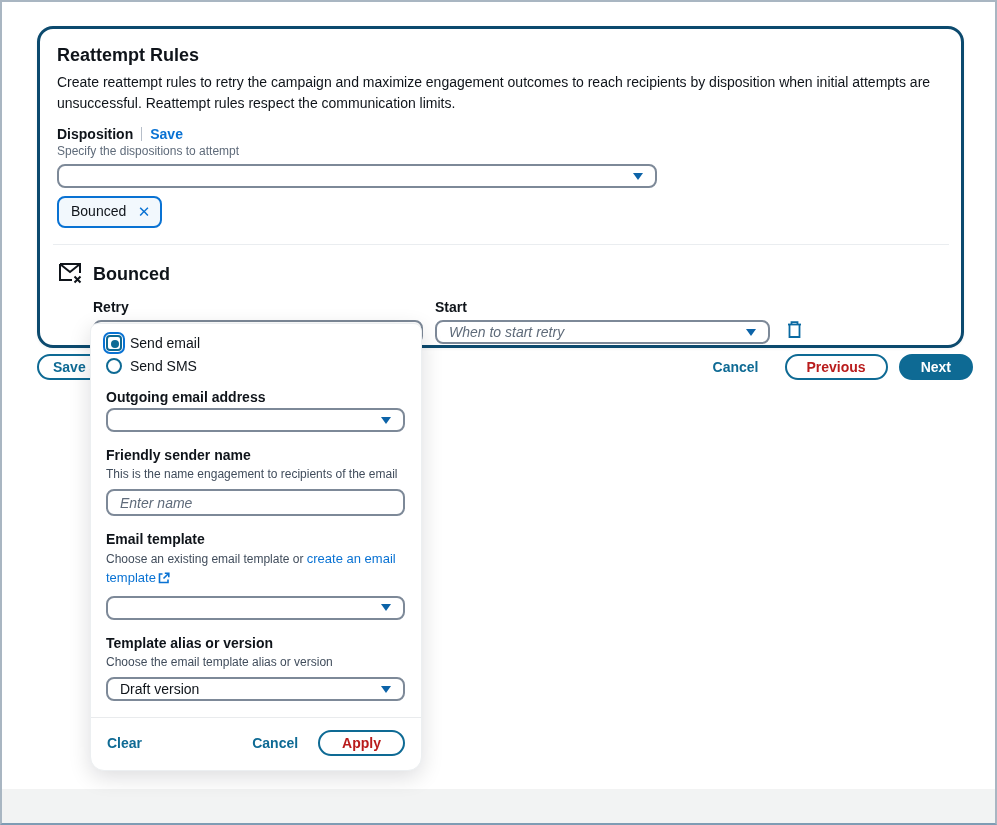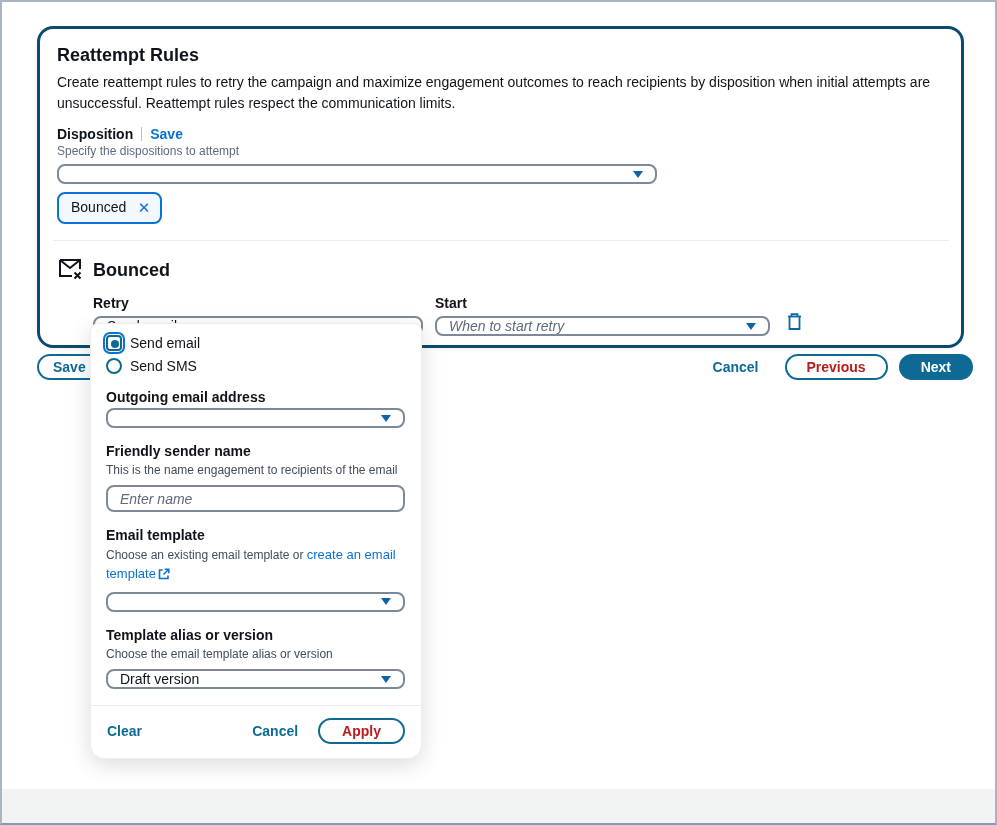--- a/index.html
+++ b/index.html
@@ -24,21 +24,21 @@
 
   .label-row { display:flex; align-items:center; margin-bottom:2px; }
   .label-row .lbl { font-size:14px; font-weight:700; }
   .vsep { width:1px; height:14px; background:#b6bec9; margin:0 8px; }
   .info-link { font-size:14px; font-weight:700; color:#0972d3; text-decoration:none; cursor:pointer; }
   .helper { font-size:12px; color:#5f6b7a; margin-bottom:6px; }
 
   .select {
     display:flex; align-items:center; justify-content:space-between;
     height:20px; border:2px solid #7d8998; border-radius:8px; background:#fff;
-    padding:0 12px; font-size:14px; color:#0f141a; cursor:pointer;
+    padding:10px 12px; font-size:14px; color:#0f141a; cursor:pointer;
   }
   .select .ph { font-style:italic; color:#5f6b7a; }
   .caret-down { width:0; height:0; border-left:5px solid transparent; border-right:5px solid transparent; border-top:7px solid #0c63a8; }
   .caret-up   { width:0; height:0; border-left:5px solid transparent; border-right:5px solid transparent; border-bottom:7px solid #0c63a8; }
 
   .disposition-select { width:600px; margin-bottom:8px; }
 
   .token {
     display:inline-block; position:relative; background:#f2f8fd;
     border:2px solid #0972d3; border-radius:8px; padding:5px 34px 6px 12px;

